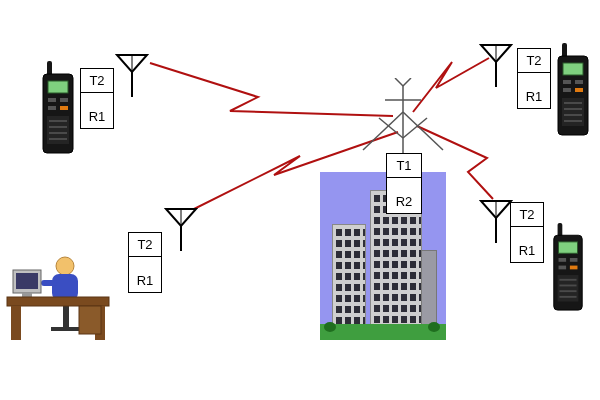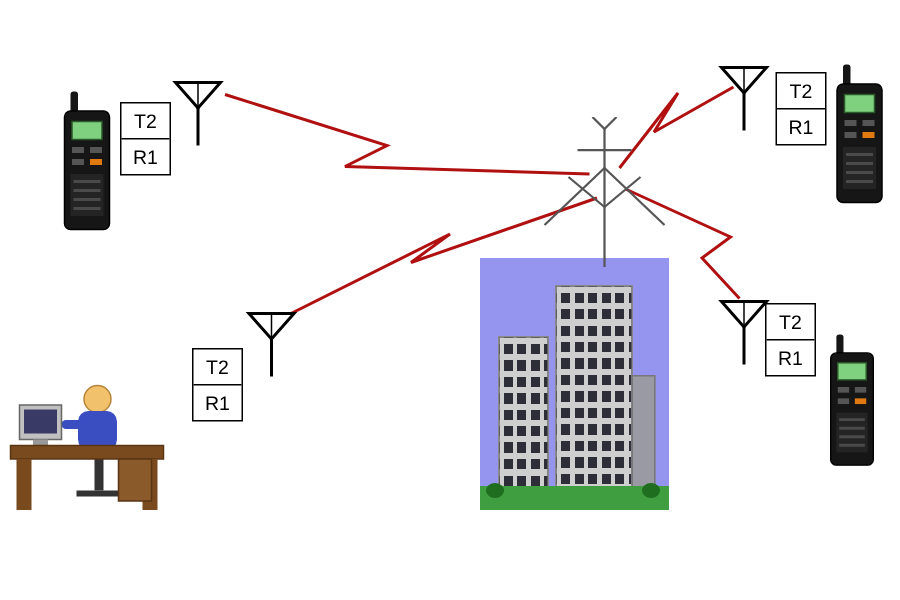--- a/index.html
+++ b/index.html
@@ -4,21 +4,21 @@
 <style>
   html,body{margin:0;padding:0;background:#fff;}
   #canvas{
     position:relative;width:600px;height:400px;background:#ffffff;
     overflow:hidden;font-family:"Liberation Sans", sans-serif;
   }
   .abs{position:absolute;}
   
   .label-box{
     position:absolute;width:32px;background:#ffffff;border:1px solid #000;
-    display:flex;flex-direction:column;z-index:5;
+    display:flex;flex-direction:column;z-index:5;gap:12px;
   }
   .label-cell{
     height:23px;display:flex;align-items:center;justify-content:center;
     font-size:13px;color:#000;
   }
   .label-cell:first-child{border-bottom:1px solid #000;}
   
   .building-bg{
     position:absolute;left:320px;top:172px;width:126px;height:168px;
     background:#9595f0;z-index:2;
@@ -90,20 +90,24 @@
 
   <div class="building-bg">
     <div class="tower" style="left:12px;top:52px;width:32px;height:102px;"></div>
     <div class="tower" style="left:50px;top:18px;width:50px;height:136px;"></div>
     <div class="tower-side" style="left:101px;top:78px;width:14px;height:76px;"></div>
     <div class="ground"></div>
     <div class="bush" style="left:4px;"></div>
     <div class="bush" style="left:108px;"></div>
   </div>
 
+  <div class="label-box" style="left:386px;top:153px;width:34px;">
+    <div class="label-cell">T1</div>
+    <div class="label-cell">R2</div>
+  </div>
 
   <svg class="abs" style="left:38px;top:60px;z-index:4" width="40" height="95">
       <use href="#radio"></use>
     </svg>
   <div class="label-box" style="left:80px;top:68px;">
     <div class="label-cell">T2</div>
     <div class="label-cell">R1</div>
   </div>
   <svg class="abs" style="left:114px;top:52px;z-index:4" width="36" height="46">
       <use href="#antenna"></use>

